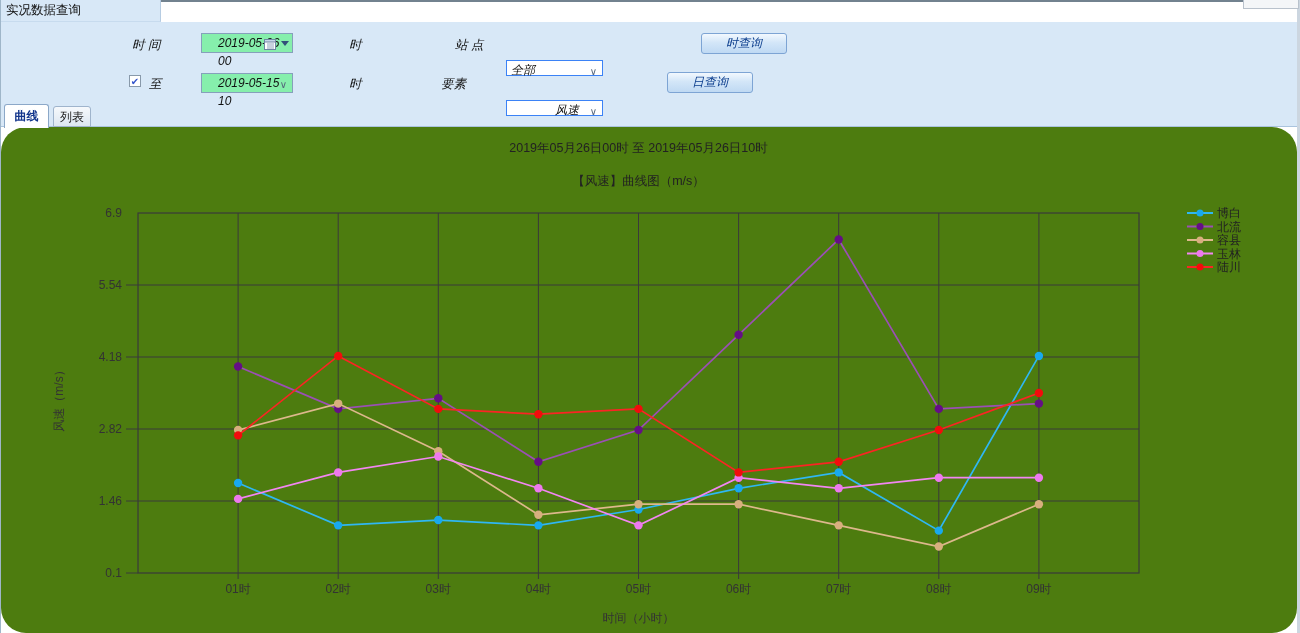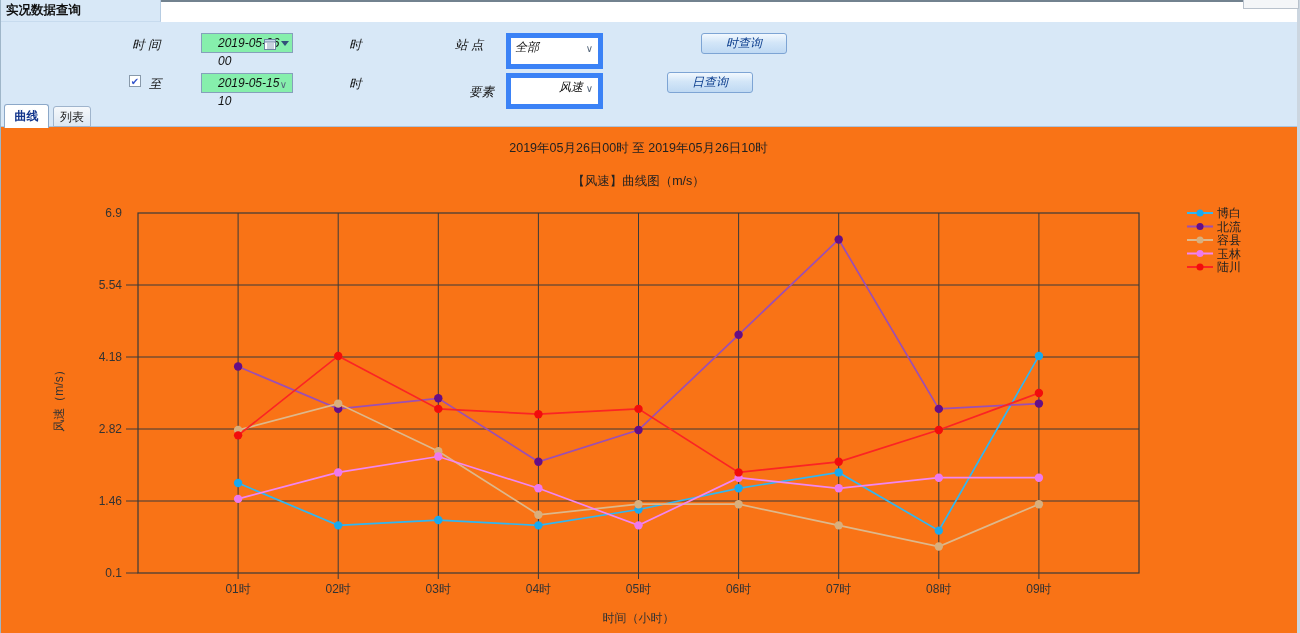--- a/index.html
+++ b/index.html
@@ -5,54 +5,54 @@
   * { margin:0; padding:0; box-sizing:border-box; }
   html,body { width:1300px; height:633px; overflow:hidden;
     font-family:"Liberation Sans","DejaVu Sans",sans-serif; background:#fff; }
   #app { position:relative; width:1300px; height:633px; background:#fff;
     border-left:1px solid #9fb6c9; border-right:3px solid #ccd6e0; }
 
   
   .top-border { position:absolute; left:155px; top:0; right:0; height:2px; background:#72828f; }
   .title-tab { position:absolute; left:0; top:0; width:160px; height:22px;
     background:#d8e8f7; border-right:1px solid #b6cce2; border-bottom:1px solid #c7dbee;
-    font-size:12.5px; color:#111; line-height:21px; padding-left:5px;font-weight:bold; }
+    font-size:12.5px; color:#111; line-height:21px; padding-left:5px; }
   .win-box { position:absolute; left:1242px; top:0; width:56px; height:9px;
     background:#f4f6f8; border:1px solid #b9c2cc; border-top:none; }
 
   
   .panel { position:absolute; left:0; top:22px; width:100%; height:105px;
     background:#d8e8f7; border-bottom:1px solid #aac4de;font-style:italic; }
   .lbl { position:absolute; font-size:12.5px; color:#111; white-space:pre; }
   .inputbox { position:absolute; width:92px; height:20px; background:#86efac;
     border:1px solid #86a0bb; font-size:12px; color:#111; line-height:18px; padding-left:16px; }
   .inputbox .cal { position:absolute; right:16px; top:3px; }
   .inputbox .dn-tri { position:absolute; right:3px; top:7px; width:0; height:0;
     border-left:4px solid transparent; border-right:4px solid transparent; border-top:5px solid #33507a; }
   .inputbox .chev, .selectbox .chev { position:absolute; right:5px; top:2px;
     font-size:10px; color:#56677c; }
-  .selectbox { position:absolute; width:97px; height:36px; background:#fff;
-    border:5px solid #3b82f6; font-size:12px; color:#111; line-height:18px; padding-left:4px; }
+  .selectbox { position:absolute; width:97px; height:16px; background:#fff;
+    border:1px solid #3b82f6; font-size:12px; color:#111; line-height:18px; padding-left:4px;margin-top:27px; }
   .checkbox { position:absolute; width:12px; height:12px; background:#fff;
     border:1px solid #8899aa; font-size:10px; line-height:11px; text-align:center;
     color:#3355cc; font-weight:bold; }
   .btn { position:absolute; width:86px; height:21px; border:1px solid #7da4d4; border-radius:3px;
     background:linear-gradient(#f2f8fe, #d3e6f8 45%, #bfd9f3);
     font-size:12px; color:#0a3c8c; text-align:center; line-height:19px; cursor:pointer; }
 
   
   .tab { position:absolute; font-size:12px; text-align:center; border-radius:3px 3px 0 0; }
   .tab-active { left:3px; top:104px; width:45px; height:24px; background:#fff;
     border:1px solid #8ca8c8; border-bottom:none; color:#14368c; font-weight:bold;
     line-height:23px; z-index:3; }
   .tab-idle { left:52px; top:106px; width:38px; height:21px;
     background:linear-gradient(#f6f9fc, #dde7f1); border:1px solid #9fb4cc;
     color:#222; line-height:20px; z-index:2; }
 
-  .content { position:absolute; left:0; top:127px; width:100%; height:506px; background:#f97316; }
+  .content { position:absolute; left:0; top:127px; width:100%; height:506px; background:#4d7c0f;border-radius:25px; }
   svg text { font-family:"Liberation Sans","DejaVu Sans",sans-serif; }
 </style>
 </head>
 <body>
 
 <div id="app">
 
   <div class="top-border"></div>
   <div class="title-tab">实况数据查询</div>
   <div class="win-box">
@@ -83,21 +83,21 @@
     </div>
     <div class="btn" style="left:700px; top:11px;">时查询</div>
 
     <div class="checkbox" style="left:128px; top:53px;">✔</div>
     <div class="lbl" style="left:148px; top:54px;">至</div>
     <div class="inputbox" style="left:200px; top:51px;">
       <span>2019-05-15 10</span>
       <span class="chev">∨</span>
     </div>
     <div class="lbl" style="left:348px; top:54px;">时</div>
-    <div class="lbl" style="left:468px; top:54px;margin-top:8px;">要素</div>
+    <div class="lbl" style="left:440px; top:54px;">要素</div>
     <div class="selectbox" style="left:505px; top:51px;padding-left:48px;">
       <span>风速</span>
       <span class="chev">∨</span>
     </div>
     <div class="btn" style="left:666px; top:50px;">日查询</div>
   </div>
 
   <div class="tab tab-active">曲线</div>
   <div class="tab tab-idle">列表</div>
 

